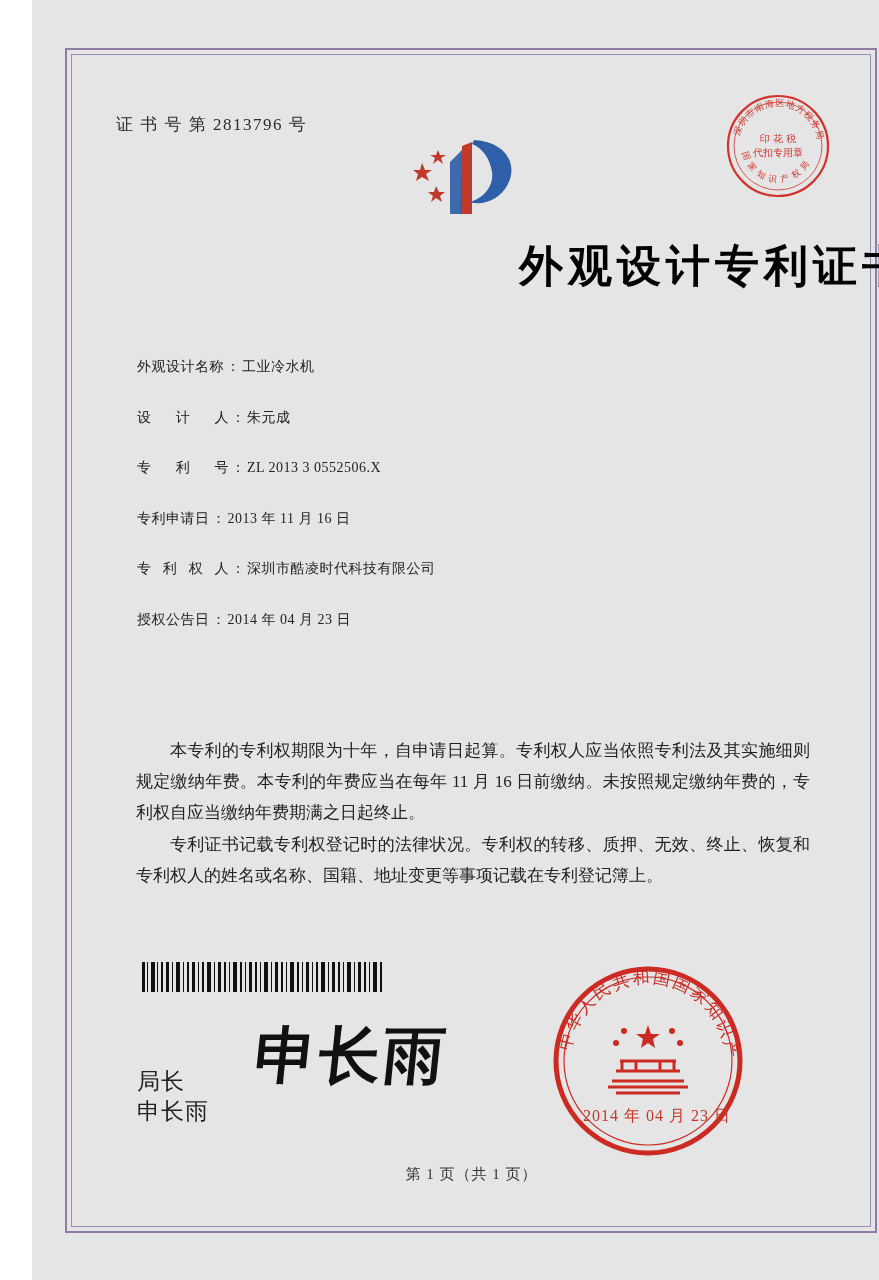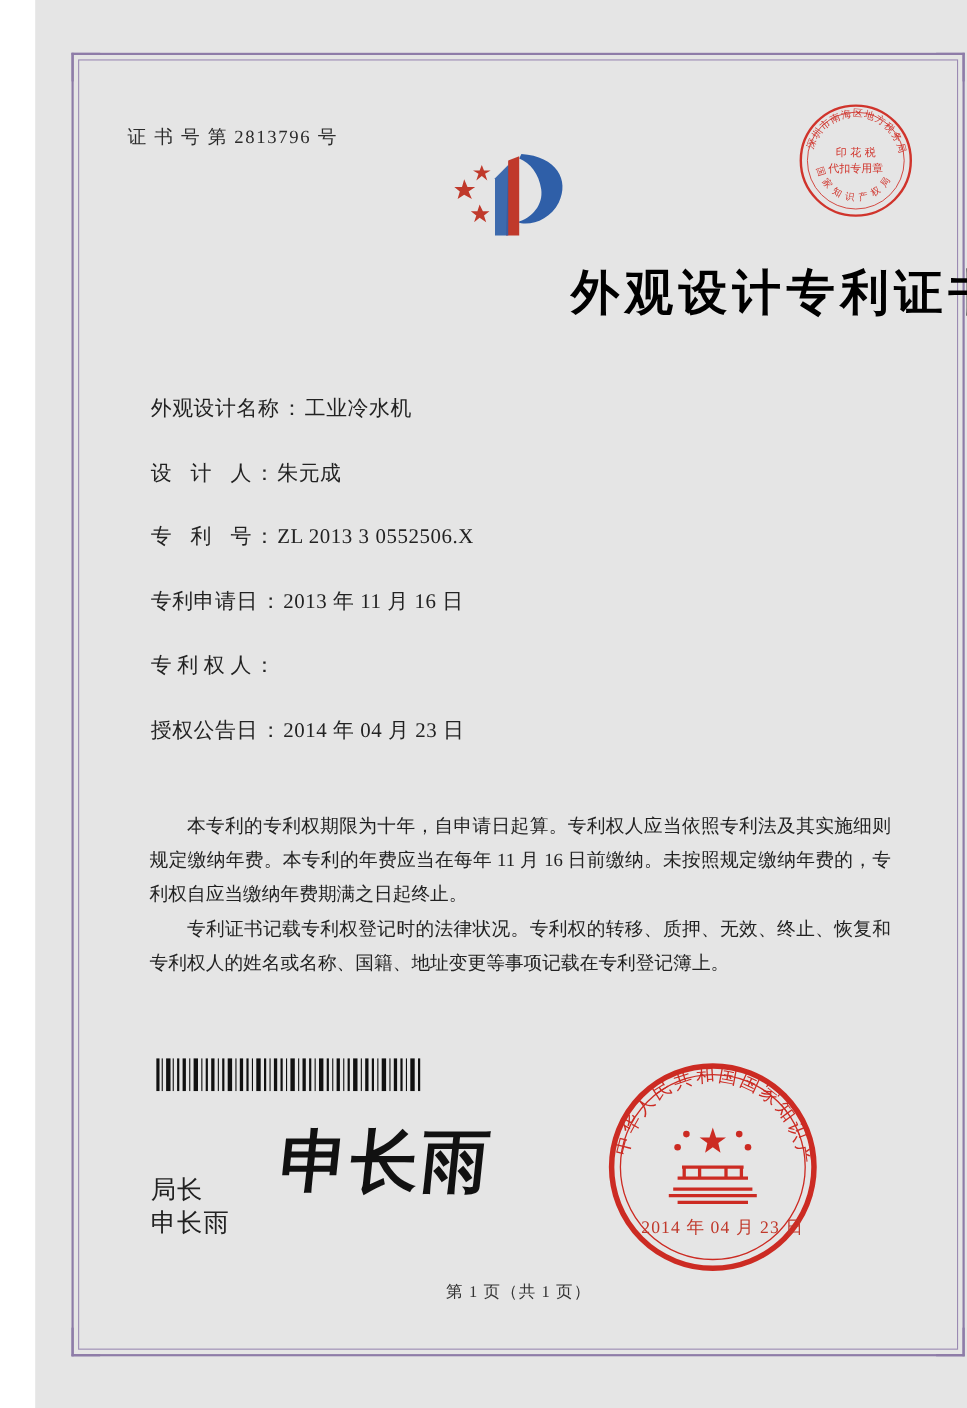--- a/index.html
+++ b/index.html
@@ -86,21 +86,21 @@
     font-weight: bold;
     letter-spacing: 5px;
     color: #000;
   }
 
   
   .fields {
     position: absolute;
     left: 105px; top: 358px;
     width: 680px;
-    font-size: 19px;
+    font-size: 14px;
     color: #222;
   }
   .field-row {
     display: flex;
     align-items: baseline;
     margin-bottom: 32.5px;
     white-space: nowrap;
   }
   .field-label {
     letter-spacing: 0.5px;
@@ -260,20 +260,21 @@
 
     <div class="field-row">
       <span class="field-label">专利申请日</span>
       <span class="field-sep">：</span>
       <span class="field-value">2013 年 11 月 16 日</span>
     </div>
 
     <div class="field-row">
       <span class="field-label spread">专利权人</span>
       <span class="field-sep">：</span>
+      <span class="field-value">深圳市酷凌时代科技有限公司</span>
     </div>
 
     <div class="field-row">
       <span class="field-label">授权公告日</span>
       <span class="field-sep">：</span>
       <span class="field-value">2014 年 04 月 23 日</span>
     </div>
 
   </div>
 

